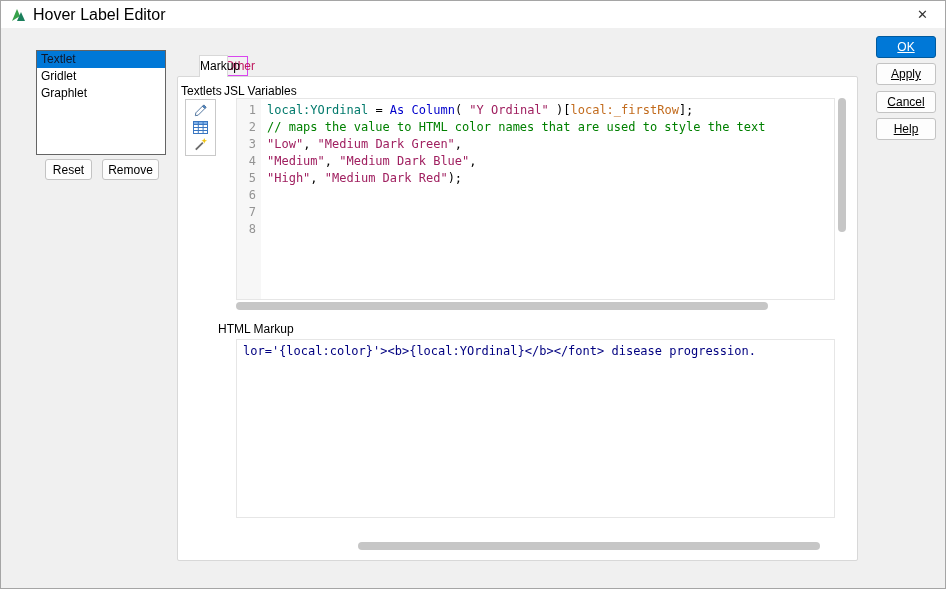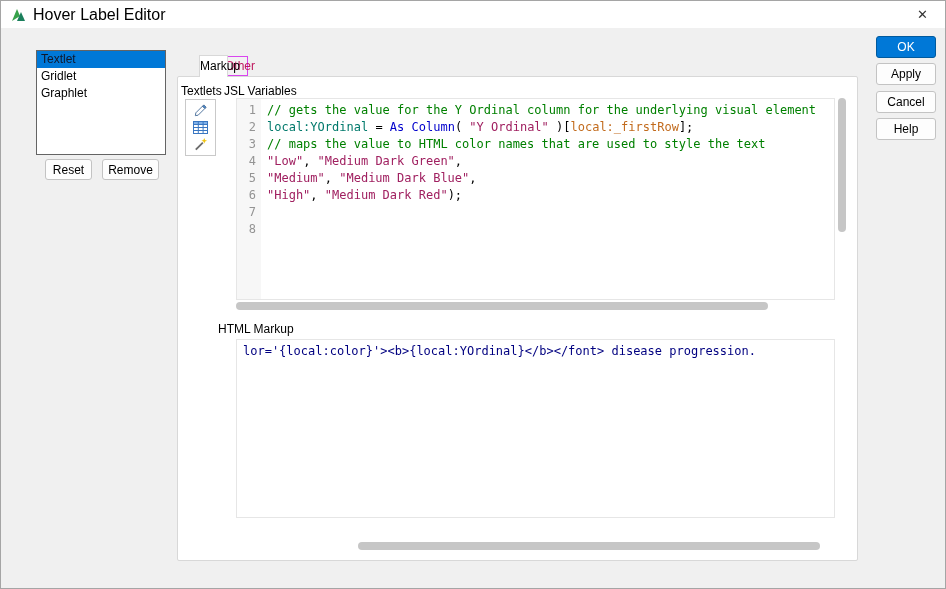--- a/index.html
+++ b/index.html
@@ -79,21 +79,21 @@
   .hscroll .thumb { position: absolute; top: 1px; height: 8px; background: #c6c6c6; border-radius: 4px; }
   .hscroll-jsl  { left: 58px; top: 224px; }
   .hscroll-jsl  .thumb { left: 0; width: 532px; }
   .hscroll-html { left: 58px; top: 464px; }
   .hscroll-html .thumb { left: 122px; width: 462px; }
   .html-editor { left: 58px; top: 262px; width: 599px; height: 179px; padding: 3px 0 0 6px; overflow: hidden; }
   .html-line { color: var(--html-text); white-space: pre; height: 17px; line-height: 17px;
                font-family: "DejaVu Sans Mono", "Liberation Mono", monospace; font-size: 12px; }
   .side-btn {
     position: absolute; left: 875px; width: 60px; height: 22px; border-radius: 3px;
-    font-family: inherit; font-size: 12px; cursor: pointer; padding: 0;
+    font-family: inherit; font-size: 12px; cursor: pointer; padding: 0; text-decoration: underline;
   }
   .btn-ok     { top: 35px;  background: var(--accent); border: 1px solid #005a9e; color: #fff; }
   .btn-apply  { top: 62px;  background: #fdfdfd; border: 1px solid #c3c3c3; }
   .btn-cancel { top: 90px;  background: #fdfdfd; border: 1px solid #c3c3c3; }
   .btn-help   { top: 117px; background: #fdfdfd; border: 1px solid #c3c3c3; }
 </style>
 </head>
 <body>
 
 <div class="window">
@@ -155,21 +155,20 @@
           <div class="gut-line">1</div>
           <div class="gut-line">2</div>
           <div class="gut-line">3</div>
           <div class="gut-line">4</div>
           <div class="gut-line">5</div>
           <div class="gut-line">6</div>
           <div class="gut-line">7</div>
           <div class="gut-line">8</div>
         </div>
       <div class="code" id="jsl-code">
-          <div class="code-line"><span class="tk-cm">// gets the value for the Y Ordinal column for the underlying visual element</span></div>
           <div class="code-line"><span class="tk-lv">local:YOrdinal</span><span class="tk-pl"> = </span><span class="tk-fn">As Column</span><span class="tk-pl">( </span><span class="tk-st">"Y Ordinal"</span><span class="tk-pl"> )[</span><span class="tk-sp">local:_firstRow</span><span class="tk-pl">];</span></div>
           <div class="code-line"><span class="tk-cm">// maps the value to HTML color names that are used to style the text</span></div>
           <div class="code-line"><span class="tk-st">"Low"</span><span class="tk-pl">, </span><span class="tk-st">"Medium Dark Green"</span><span class="tk-pl">,</span></div>
           <div class="code-line"><span class="tk-st">"Medium"</span><span class="tk-pl">, </span><span class="tk-st">"Medium Dark Blue"</span><span class="tk-pl">,</span></div>
           <div class="code-line"><span class="tk-st">"High"</span><span class="tk-pl">, </span><span class="tk-st">"Medium Dark Red"</span><span class="tk-pl">);</span></div>
           <div class="code-line">&nbsp;</div>
         </div>
     </div>
     <div class="vscroll">
       <div class="thumb"></div>

